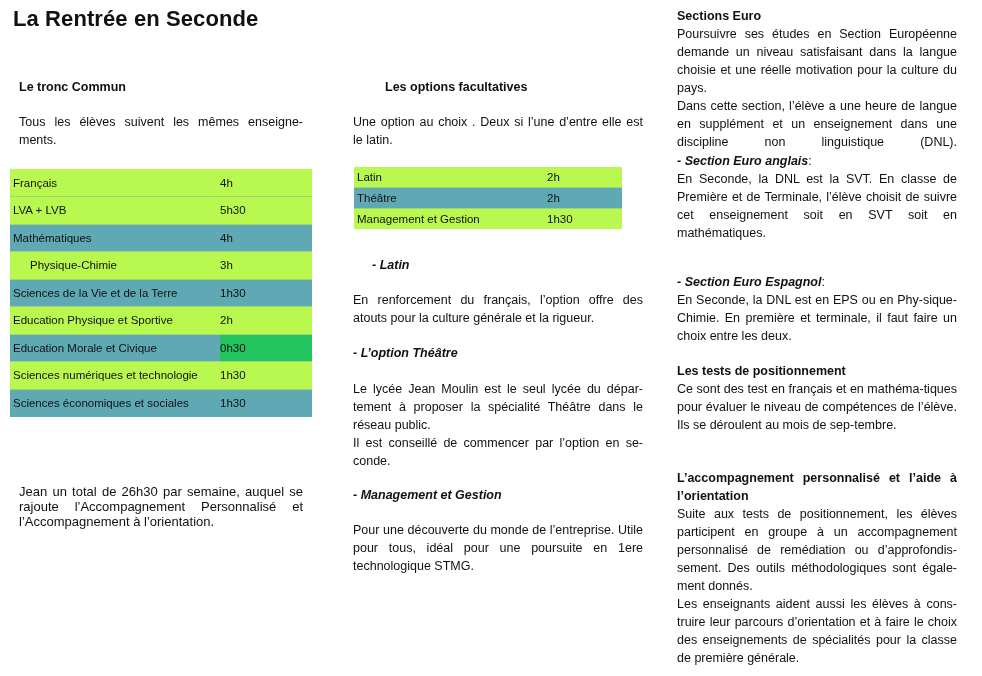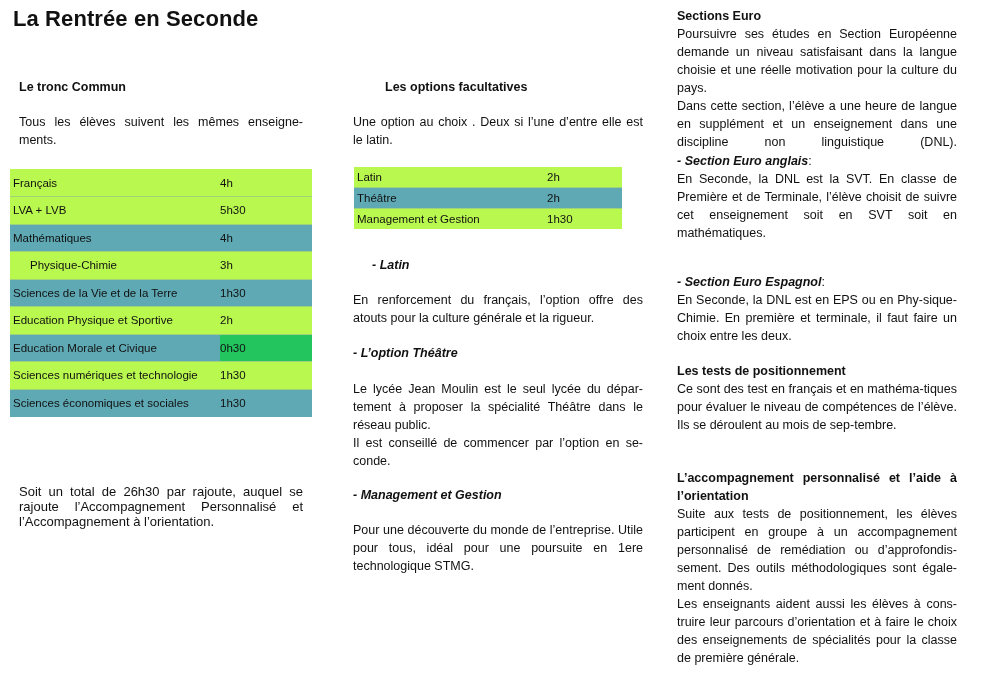--- a/index.html
+++ b/index.html
@@ -65,21 +65,21 @@
         <td style="background: rgb(185, 248, 79);">Sciences numériques et technologie</td>
         <td class="hrs" style="background: rgb(185, 248, 79);">1h30</td>
       </tr>
     <tr class="even">
         <td style="background: rgb(95, 169, 180);">Sciences économiques et sociales</td>
         <td class="hrs" style="background: rgb(95, 169, 180);">1h30</td>
       </tr>
   </tbody>
 </table>
 
-<div class="abs p" style="left:19px; top:484px; width:284px; line-height:15px; font-size:13px;">Soit un total de 26h30 par rajoute, auquel se rajoute l’Accompagnement Personnalisé et l’Accompagnement à l’orientation.</div>
+<div class="abs p" style="left:19px; top:484px; width:284px; line-height:15px; font-size:13px;">Jean un total de 26h30 par semaine, auquel se rajoute l’Accompagnement Personnalisé et l’Accompagnement à l’orientation.</div>
 
 <div class="abs h" style="left:353px; top:80px;padding-left:32px;">Les options facultatives</div>
 <div class="abs p" style="left:353px; top:113px; width:290px;">Une option au choix . Deux si l’une d’entre elle est le latin.</div>
 
 <table class="sched opt">
   <tbody>
     <tr class="odd">
         <td style="background: rgb(185, 248, 79);">Latin</td>
         <td class="hrs" style="background: rgb(185, 248, 79);">2h</td>
       </tr>

